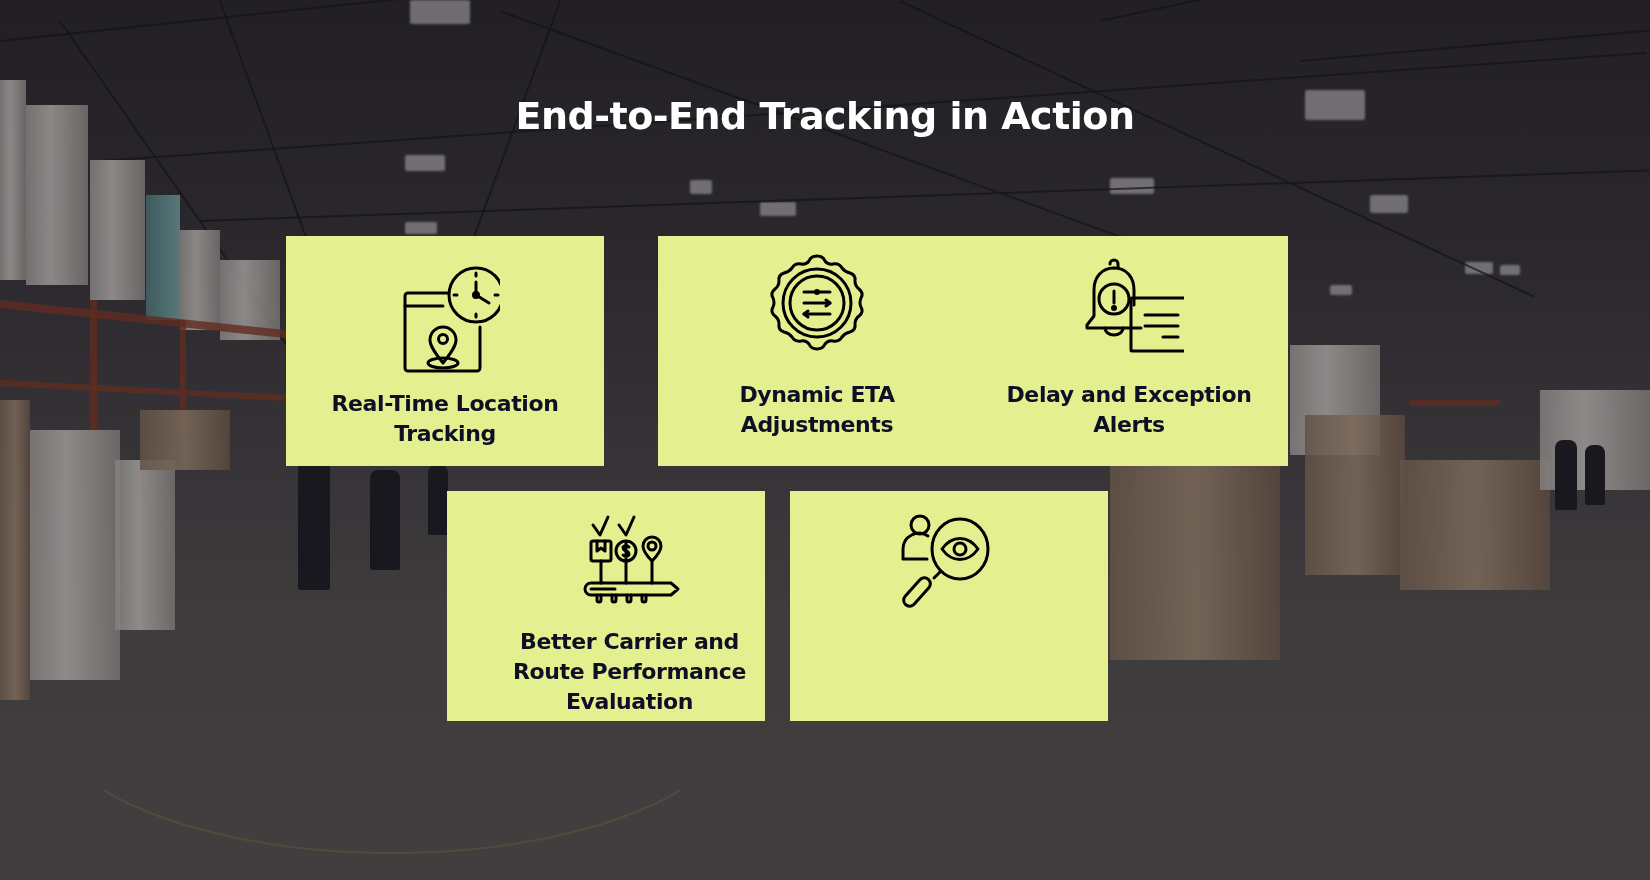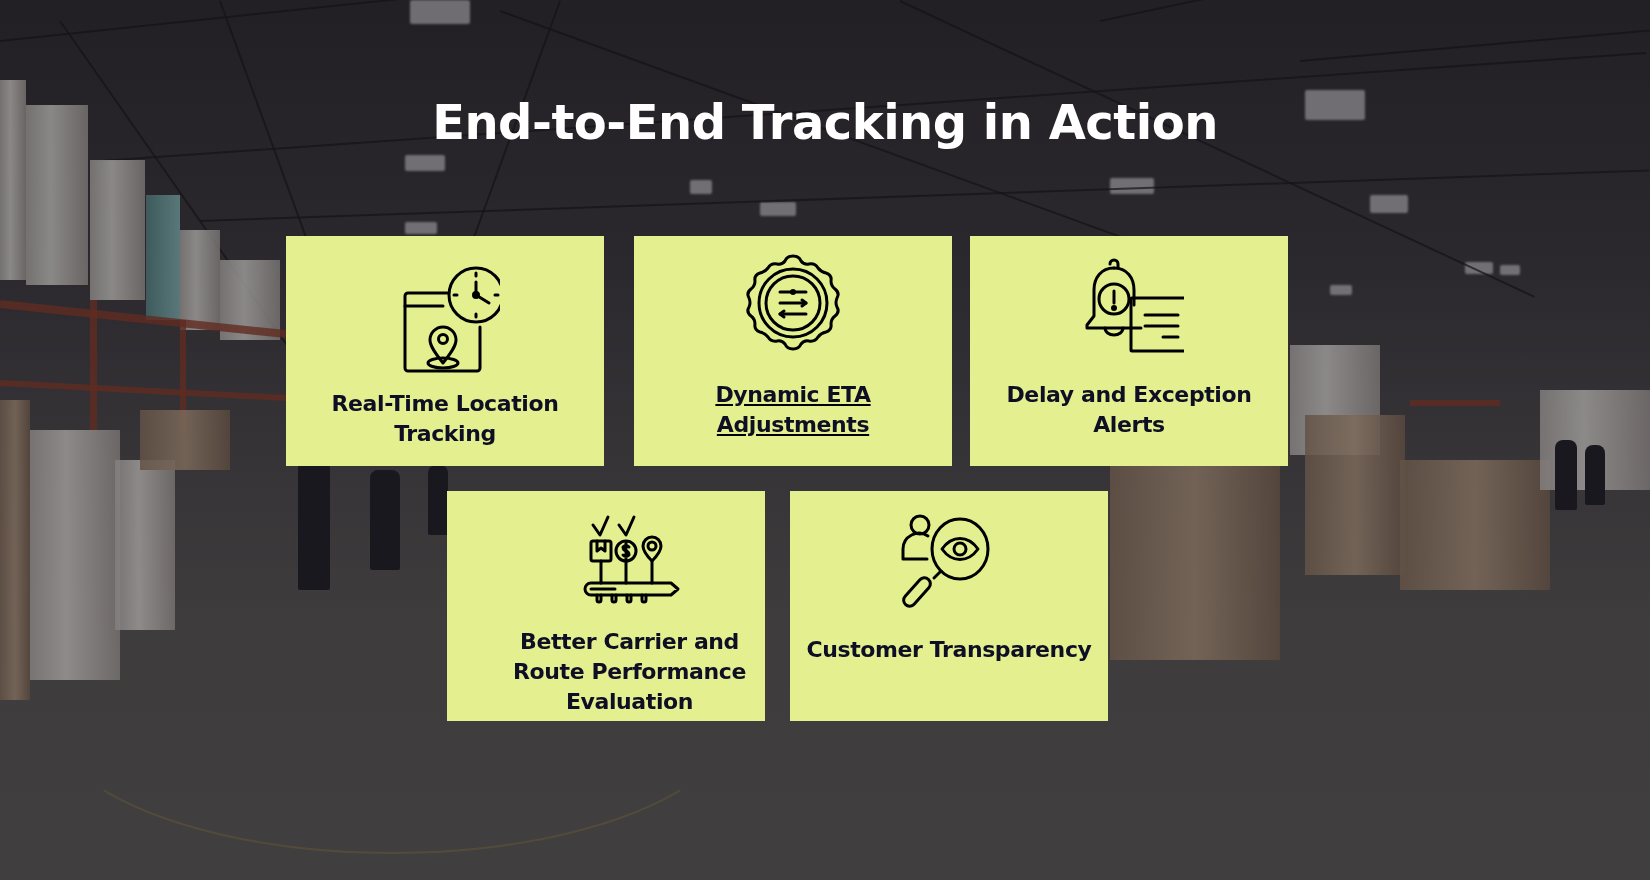--- a/index.html
+++ b/index.html
@@ -23,21 +23,21 @@
     .stack.teal { background: linear-gradient(90deg, #5a8f90, #8cc5c4); }
     .rack { position: absolute; background: #8a3a26; opacity: 0.8; }
     .floorline { position: absolute; border: 2px solid #8b7a48; border-color: transparent; border-bottom-color: #8b7a48; border-radius: 50%; opacity: 0.55; }
     .person { position: absolute; background: #1d1c22; border-radius: 8px 8px 2px 2px; }
     .overlay { position: absolute; inset: 0; background: rgba(20, 18, 24, 0.35); }
 
     .title {
       position: absolute; left: 0; right: 0; top: 94px;
       text-align: center; color: #ffffff;
       font-family: "DejaVu Sans", "Liberation Sans", sans-serif;
-      font-weight: bold; font-size: 48px; letter-spacing: -0.5px;
+      font-weight: bold; font-size: 38px; letter-spacing: -0.5px;
     }
     .card {
       position: absolute; width: 318px; height: 230px;
       background: #e4f08f;
       display: flex; flex-direction: column; align-items: center;
       box-sizing: border-box;
     }
     .card .icon { width: 110px; height: 110px; margin-top: 12px; display: block; }
     .card .label {
       margin-top: 14px;
@@ -124,21 +124,21 @@
       <path d="M86 17 V30 L99 38"></path>
       <circle cx="86" cy="30" r="2.5" fill="#000"></circle>
       <path d="M53 98 c-8 -10 -13 -17 -13 -23 a13 13 0 0 1 26 0 c0 6 -5 13 -13 23 z"></path>
       <circle cx="53" cy="74" r="4.5"></circle>
       <ellipse cx="53" cy="98" rx="15" ry="5"></ellipse>
     </svg>
   </span>
   <span class="label">Real-Time Location Tracking</span>
 </div>
 
-<div class="card" style="left:634px;top:236px;text-decoration:underline;">
+<div class="card" style="left:658px;top:236px;">
   <span class="icon">
     <svg viewBox="0 0 110 110" fill="none" stroke="#000" stroke-width="3" stroke-linecap="round" stroke-linejoin="round">
       <path d="M55 8 q6 0 8 5 q3 4 8 3 q6 -1 9 4 q3 4 8 5 q6 2 5 8 q0 5 4 8 q5 4 2 9 q-2 5 0 9 q3 5 -2 9 q-4 3 -4 8 q1 6 -5 8 q-5 1 -8 5 q-3 5 -9 4 q-5 -1 -8 3 q-2 5 -8 5 q-6 0 -8 -5 q-3 -4 -8 -3 q-6 1 -9 -4 q-3 -4 -8 -5 q-6 -2 -5 -8 q0 -5 -4 -8 q-5 -4 -2 -9 q2 -4 0 -9 q-3 -5 2 -9 q4 -3 4 -8 q-1 -6 5 -8 q5 -1 8 -5 q3 -5 9 -4 q5 1 8 -3 q2 -5 8 -5 z"></path>
       <circle cx="55" cy="55" r="34"></circle>
       <circle cx="55" cy="55" r="27"></circle>
       <line x1="42" y1="44" x2="68" y2="44"></line>
       <circle cx="55" cy="44" r="1.5" fill="#000"></circle>
       <line x1="42" y1="55" x2="68" y2="55"></line>
       <path d="M64 52 L68 55 L64 58"></path>
       <line x1="42" y1="66" x2="68" y2="66"></line>
@@ -197,14 +197,13 @@
     <svg viewBox="0 0 110 110" fill="none" stroke="#000" stroke-width="3" stroke-linecap="round" stroke-linejoin="round">
       <circle cx="26" cy="22" r="9"></circle>
       <path d="M34 33 a16 16 0 0 0 -25 13 v10 h24"></path>
       <ellipse cx="66" cy="46" rx="28" ry="30"></ellipse>
       <path d="M48 46 c10 -14 26 -14 36 0 c-10 14 -26 14 -36 0 z"></path>
       <circle cx="66" cy="46" r="6"></circle>
       <path d="M47 68 L40 75"></path>
       <rect x="17" y="72" width="12" height="34" rx="6" transform="rotate(42 23 89)"></rect>
     </svg>
   </span>
-  <span class="label" style="margin-top:22px;">Customer Transparency</span>
 </div>
 
 </body></html>

